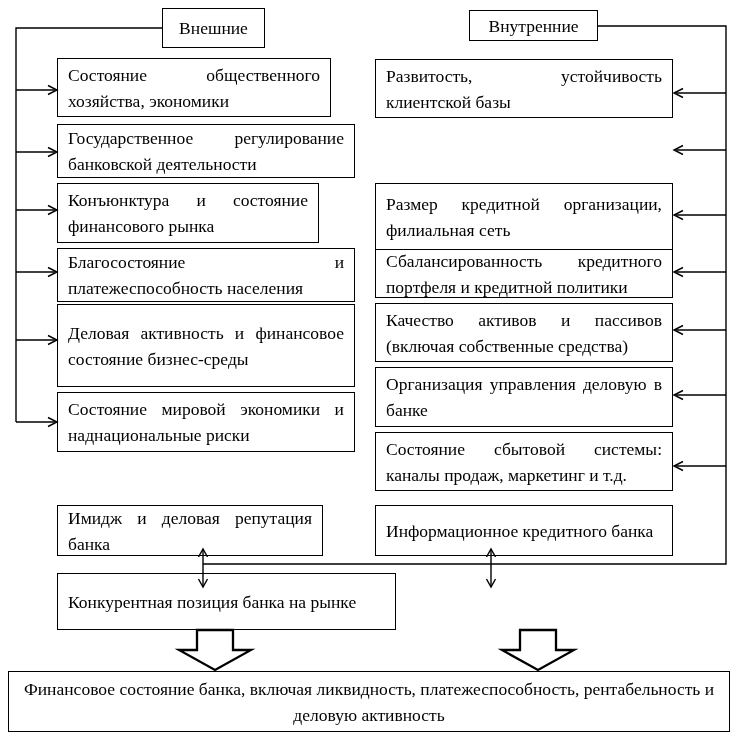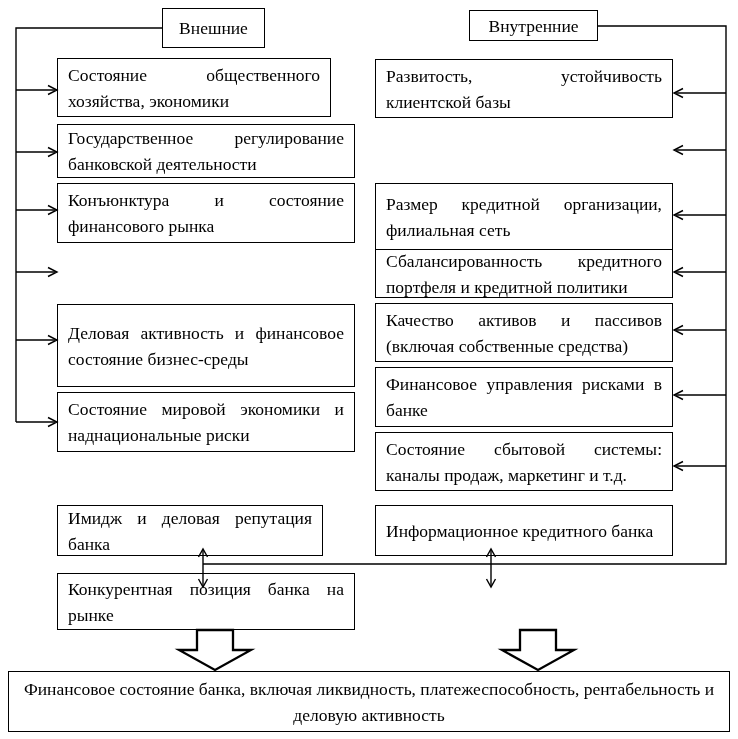--- a/index.html
+++ b/index.html
@@ -50,22 +50,25 @@
   <div class="box center hdr" style="left:469px;top:10px;width:129px;height:31px">
     <span>Внутренние</span>
   </div>
 
   <div class="box" style="left:57px;top:58px;width:274px;height:59px">
     <span>Состояние общественного хозяйства, экономики</span>
   </div>
   <div class="box" style="left:57px;top:124px;width:298px;height:54px">
     <span>Государственное регулирование банковской деятельности</span>
   </div>
-  <div class="box" style="left:57px;top:183px;width:298px;height:60px">
+  <div class="box" style="left:57px;top:183px;width:262px;height:60px">
     <span>Конъюнктура и состояние финансового рынка</span>
+  </div>
+  <div class="box" style="left:57px;top:248px;width:298px;height:54px">
+    <span>Благосостояние и платежеспособность населения</span>
   </div>
   <div class="box" style="left:57px;top:304px;width:298px;height:83px">
     <span>Деловая активность и финансовое состояние бизнес-среды</span>
   </div>
   <div class="box" style="left:57px;top:392px;width:298px;height:60px">
     <span>Состояние мировой экономики и наднациональные риски</span>
   </div>
 
   <div class="box" style="left:375px;top:59px;width:298px;height:59px">
     <span>Развитость, устойчивость клиентской базы</span>
@@ -73,33 +76,33 @@
   <div class="box" style="left:375px;top:183px;width:298px;height:68px">
     <span>Размер кредитной организации, филиальная сеть</span>
   </div>
   <div class="box" style="left:375px;top:249px;width:298px;height:49px">
     <span>Сбалансированность кредитного портфеля и кредитной политики</span>
   </div>
   <div class="box" style="left:375px;top:303px;width:298px;height:59px">
     <span>Качество активов и пассивов (включая собственные средства)</span>
   </div>
   <div class="box" style="left:375px;top:367px;width:298px;height:60px">
-    <span>Финансовое управления рисками в банке</span>
+    <span>Организация управления деловую в банке</span>
   </div>
   <div class="box" style="left:375px;top:432px;width:298px;height:59px">
     <span>Состояние сбытовой системы: каналы продаж, маркетинг и т.д.</span>
   </div>
 
   <div class="box" style="left:57px;top:505px;width:266px;height:51px">
     <span>Имидж и деловая репутация банка</span>
   </div>
   <div class="box" style="left:375px;top:505px;width:298px;height:51px">
     <span>Информационное кредитного банка</span>
   </div>
-  <div class="box" style="left:57px;top:573px;width:298px;height:57px">
+  <div class="box" style="left:57px;top:573px;width:339px;height:57px">
     <span>Конкурентная позиция банка на рынке</span>
   </div>
 
   <div class="box center" style="left:8px;top:671px;width:722px;height:61px">
     <span>Финансовое состояние банка, включая ликвидность, платежеспособность, рентабельность и деловую активность</span>
   </div>
 
   <svg class="connectors" viewBox="0 0 738 739">
 
     <g>

